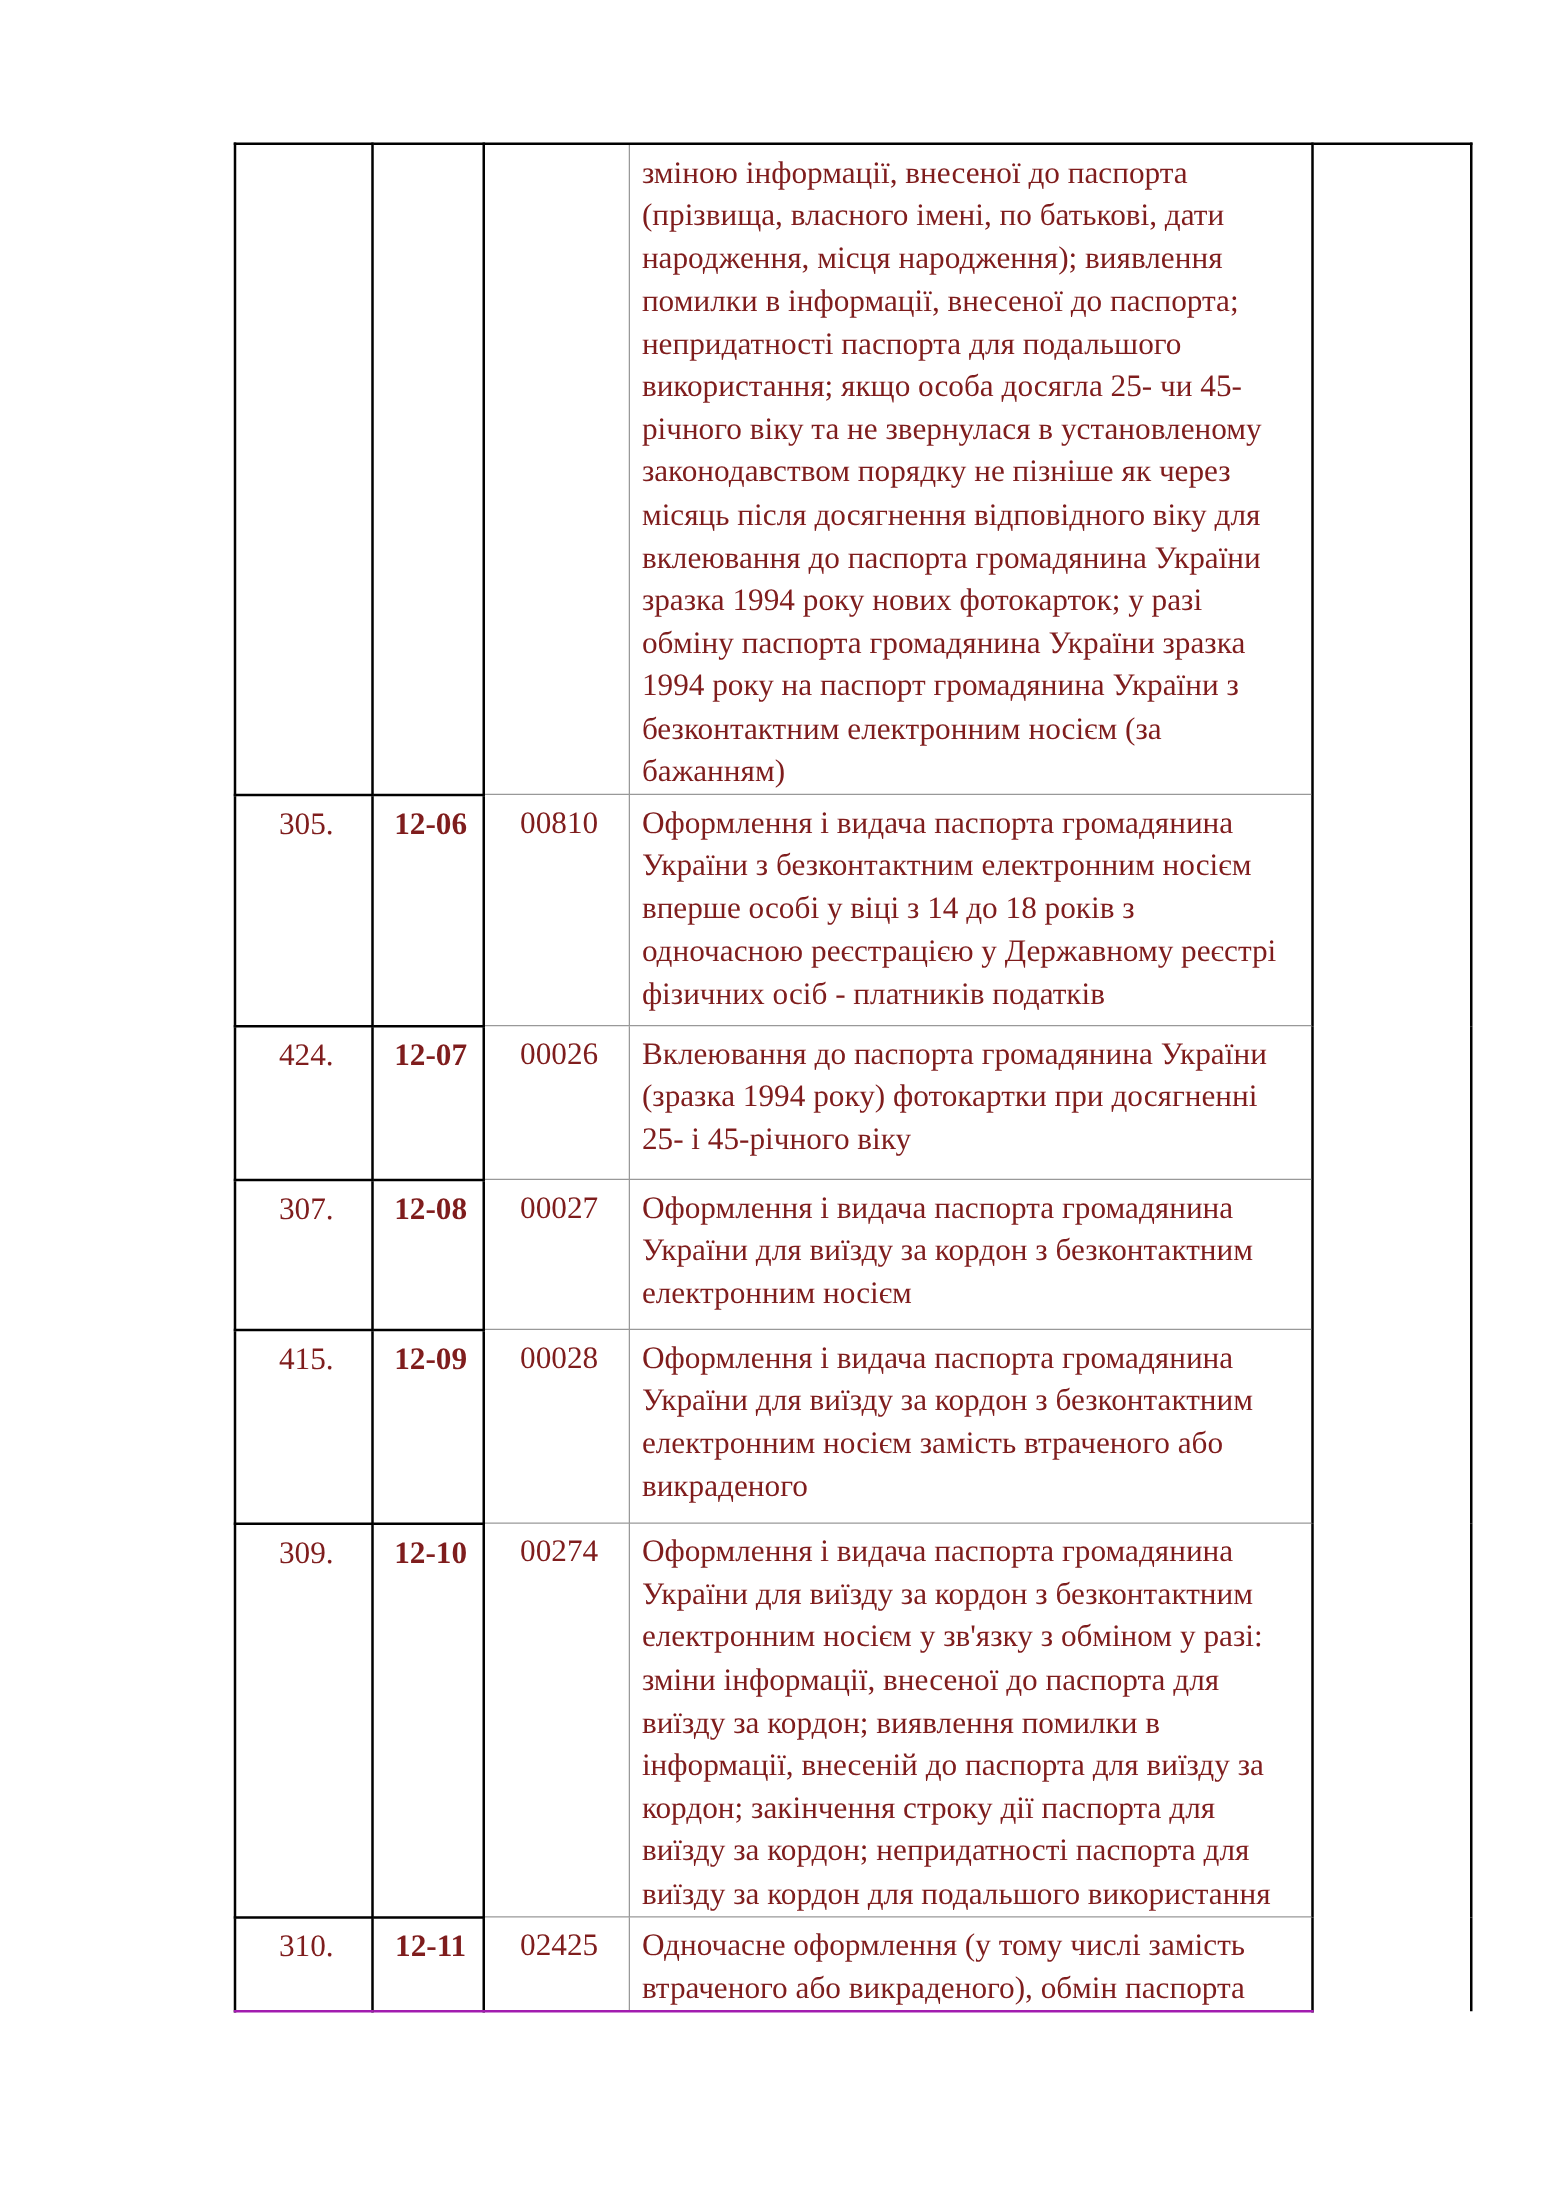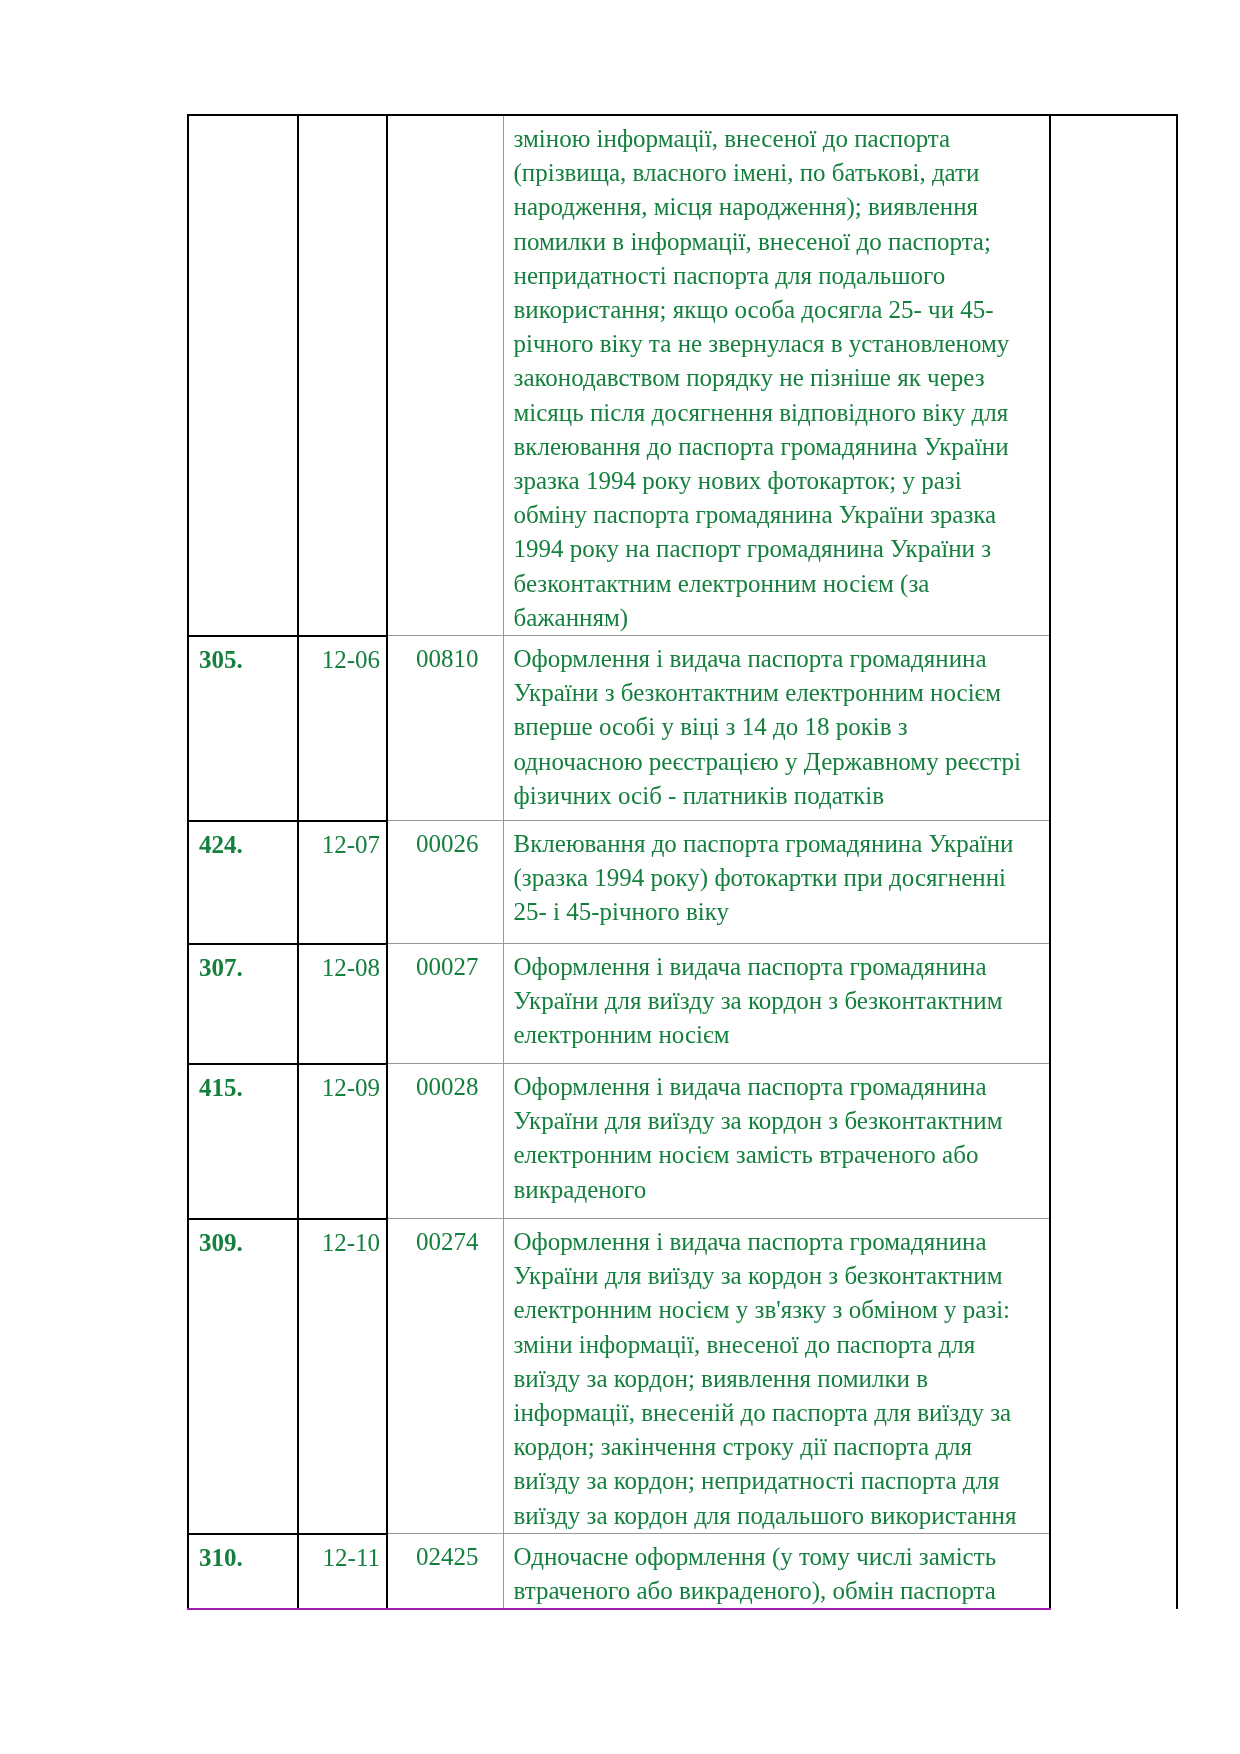--- a/index.html
+++ b/index.html
@@ -6,21 +6,21 @@
     margin: 0;
     padding: 0;
     background: #ffffff;
   }
   .page {
     position: relative;
     width: 1240px;
     height: 1754px;
     background: #ffffff;
     font-family: "Liberation Serif", "DejaVu Serif", serif;
-    color: #15803d;
+    color: #7f1d1d;
     overflow: hidden;
   }
   table.doc-table {
     position: absolute;
     left: 187px;
     top: 114px;
     border-collapse: collapse;
     table-layout: fixed;
     font-size: 25px;
     line-height: 34.2px;
@@ -44,22 +44,22 @@
   td.c4 { border-right: 2px solid #000; }
   td.c5 { border-right: 2px solid #000; }
 
   
   td.c1, td.c2 { border-bottom: 2px solid #000; }
   td.c3, td.c4 { border-bottom: 1px solid #999999; }
   tr.first td  { border-top: 2px solid #000; }
   tr.last td   { border-bottom: 2px solid #a21caf; }
 
   
-  td.c1 { text-align: left; font-weight: bold; padding-right: 14px; }
-  td.c2 { text-align: right; font-weight: normal; padding-left: 2px; padding-right: 2px; border-radius: 12px; }
+  td.c1 { text-align: center; font-weight: normal; padding-right: 14px; }
+  td.c2 { text-align: center; font-weight: bold; padding-left: 2px; padding-right: 2px; border-radius: 12px; }
   td.c3 { text-align: center; padding-left: 2px; padding-right: 2px; }
   td.c4 { text-align: left; white-space: pre-line; }
 
   
   tr.r0 { height: 519px; }
   tr.r1 { height: 185px; }
   tr.r2 { height: 123px; }
   tr.r3 { height: 120px; }
   tr.r4 { height: 155px; }
   tr.r5 { height: 315px; padding-left: 48px; }

